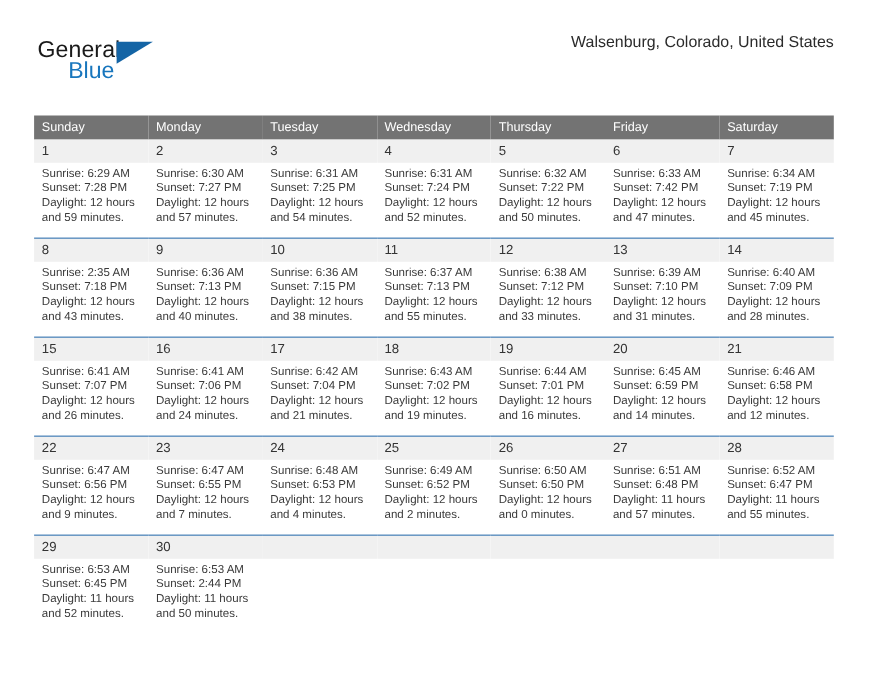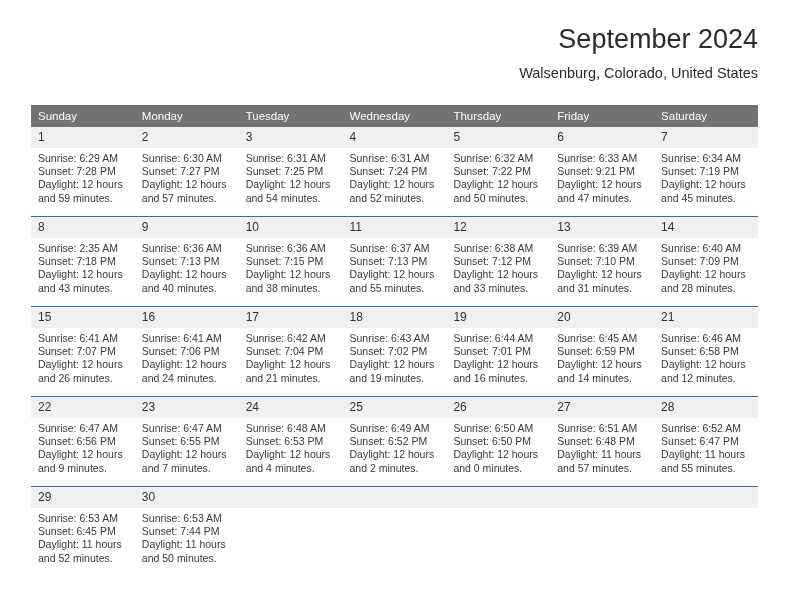--- a/index.html
+++ b/index.html
@@ -135,23 +135,27 @@
     white-space: nowrap;
   }
 </style>
 </head>
 <body>
 
 <div class="page">
 
   <div class="header">
 
+    <div class="brand">
+      <span class="brand-general">General</span>
+      <span class="brand-triangle"></span>
+      <span class="brand-blue">Blue</span>
+    </div>
 
     <div class="title-block">
-      <div class="cal-title">September 2024</div>
       <div class="cal-subtitle">Walsenburg, Colorado, United States</div>
     </div>
 
   </div>
 
   <table class="calendar">
     <thead>
       <tr>
         <th>Sunday</th>
         <th>Monday</th>
@@ -207,21 +211,21 @@
             <div>Sunrise: 6:32 AM</div>
             <div>Sunset: 7:22 PM</div>
             <div>Daylight: 12 hours</div>
             <div>and 50 minutes.</div>
           </div>
         </td>
         <td>
           <div class="daynum">6</div>
           <div class="details">
             <div>Sunrise: 6:33 AM</div>
-            <div>Sunset: 9:21 PM</div>
+            <div>Sunset: 7:42 PM</div>
             <div>Daylight: 12 hours</div>
             <div>and 47 minutes.</div>
           </div>
         </td>
         <td>
           <div class="daynum">7</div>
           <div class="details">
             <div>Sunrise: 6:34 AM</div>
             <div>Sunset: 7:19 PM</div>
             <div>Daylight: 12 hours</div>
@@ -435,21 +439,21 @@
             <div>Sunrise: 6:53 AM</div>
             <div>Sunset: 6:45 PM</div>
             <div>Daylight: 11 hours</div>
             <div>and 52 minutes.</div>
           </div>
         </td>
         <td>
           <div class="daynum">30</div>
           <div class="details">
             <div>Sunrise: 6:53 AM</div>
-            <div>Sunset: 7:44 PM</div>
+            <div>Sunset: 2:44 PM</div>
             <div>Daylight: 11 hours</div>
             <div>and 50 minutes.</div>
           </div>
         </td>
         <td>
           <div class="daynum empty"></div>
           <div class="details"></div>
         </td>
         <td>
           <div class="daynum empty"></div>

